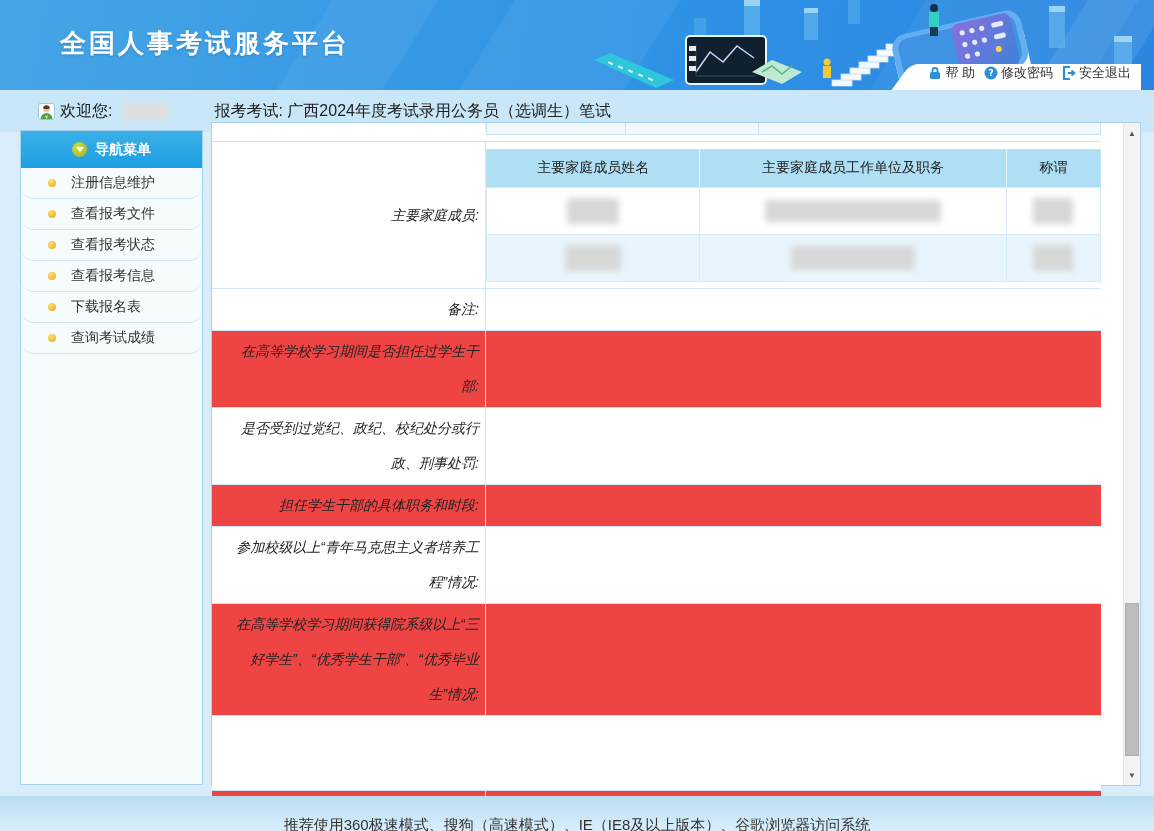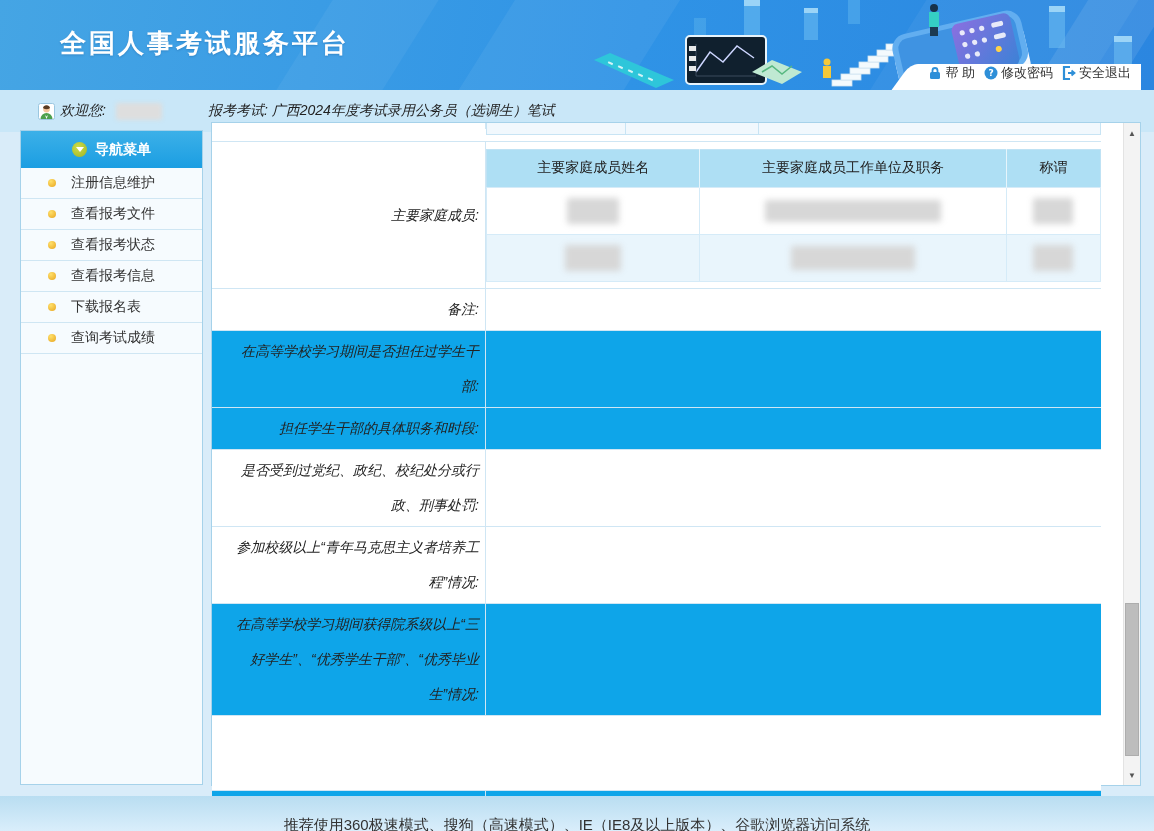--- a/index.html
+++ b/index.html
@@ -35,21 +35,21 @@
   }
   .utility-bar::before{
     content:""; position:absolute; left:-9px; top:0; width:26px; height:26px;
     background:#fff; transform:skewX(-36deg); border-top-left-radius:8px;
   }
   .util-item{ display:flex; align-items:center; gap:3px; cursor:pointer; position:relative; }
   .util-item svg{ display:block; }
   
   .welcome-bar{
     position:absolute; left:0; top:90px; width:1154px; height:42px;
-    background:#c9e7f8; display:flex; align-items:center; font-size:14px; color:#222;font-style:italic;
+    background:#c9e7f8; display:flex; align-items:center; font-size:16px; color:#222;
   }
   .welcome-bar .avatar{ margin-left:38px; width:17px; height:17px; }
   .welcome-label{ margin-left:5px; }
   .redacted-name{ width:46px; height:17px; margin-left:10px; background:#dedede; border-radius:2px; filter:blur(2px); }
   .exam-text{ margin-left:46px; }
   
   .sidebar{
     position:absolute; left:20px; top:130px; width:183px; height:655px;
     background:#f6fbfe; border:1px solid #a6d2ea;
   }
@@ -65,35 +65,35 @@
   }
   .nav-caret-icon i{
     display:block; width:0; height:0;
     border-left:4px solid transparent; border-right:4px solid transparent;
     border-top:5px solid #fff;
   }
   .nav-list{ list-style:none; }
   .nav-list li{
     height:31px; display:flex; align-items:center;
     border-bottom:1px solid #cfe6f3; padding-left:27px;
-    font-size:14px; color:#333; cursor:pointer; background:#f6fbfe;
+    font-size:14px; color:#333; cursor:pointer; background:#f6fbfe;border-radius:13px;
   }
   .bullet-icon{
     width:8px; height:8px; border-radius:50%;
     background:radial-gradient(circle at 35% 30%, #ffe06a, #e8a51f);
     margin-right:15px; flex:0 0 auto;
   }
   
   .content-panel{
     position:absolute; left:211px; top:122px; width:930px; height:664px;
     background:#fff; border:1px solid #a6d2ea;
   }
   .form-area{ position:absolute; left:0; top:0; width:889px; }
   .frow{ display:flex; border-bottom:1px solid #cfe6f4; background:#fff; }
-  .frow.alt{ background:#0ea5e9;justify-content:flex-end; }
+  .frow.alt{ background:#ef4444;justify-content:flex-end; }
   .frow-label{
     width:274px; flex:0 0 auto; border-right:1px solid #cfe6f4;
     display:flex; align-items:center; justify-content:flex-end;
     text-align:right; padding:3px 6px 3px 12px;
     font-size:14px; line-height:35px; color:#222;font-style:italic;
   }
   .frow-value{
     flex:1; display:flex; align-items:center; padding-left:9px;
     font-size:14px; color:#222;
   }
@@ -361,26 +361,26 @@
     </div>
 
     <div class="frow h-s">
       <div class="frow-label">备注:</div>
       <div class="frow-value"></div>
     </div>
     <div class="frow h-s alt">
       <div class="frow-label">在高等学校学习期间是否担任过学生干部:</div>
       <div class="frow-value"></div>
     </div>
+    <div class="frow h-m">
+      <div class="frow-label">是否受到过党纪、政纪、校纪处分或行政、刑事处罚:</div>
+      <div class="frow-value"></div>
+    </div>
     <div class="frow h-s alt">
       <div class="frow-label">担任学生干部的具体职务和时段:</div>
-      <div class="frow-value"></div>
-    </div>
-    <div class="frow h-m">
-      <div class="frow-label">是否受到过党纪、政纪、校纪处分或行政、刑事处罚:</div>
       <div class="frow-value"></div>
     </div>
     <div class="frow h-m">
       <div class="frow-label">参加校级以上“青年马克思主义者培养工程”情况:</div>
       <div class="frow-value"></div>
     </div>
     <div class="frow h-l alt">
       <div class="frow-label">在高等学校学习期间获得院系级以上“三好学生”、“优秀学生干部”、“优秀毕业生”情况:</div>
       <div class="frow-value"></div>
     </div>

